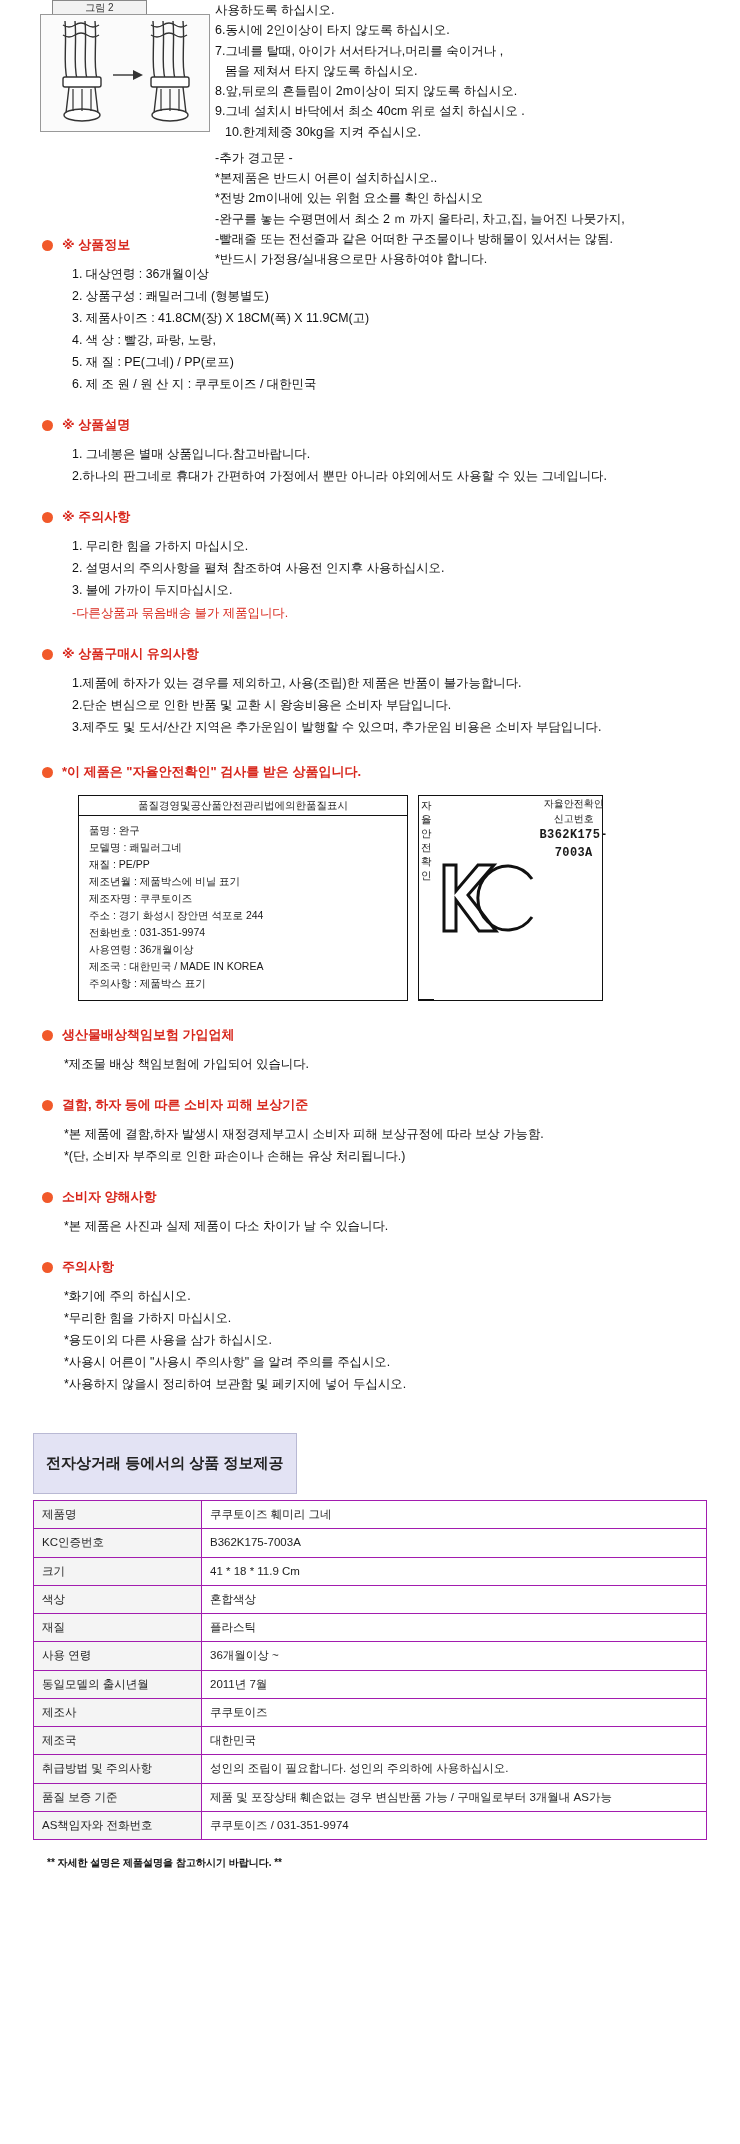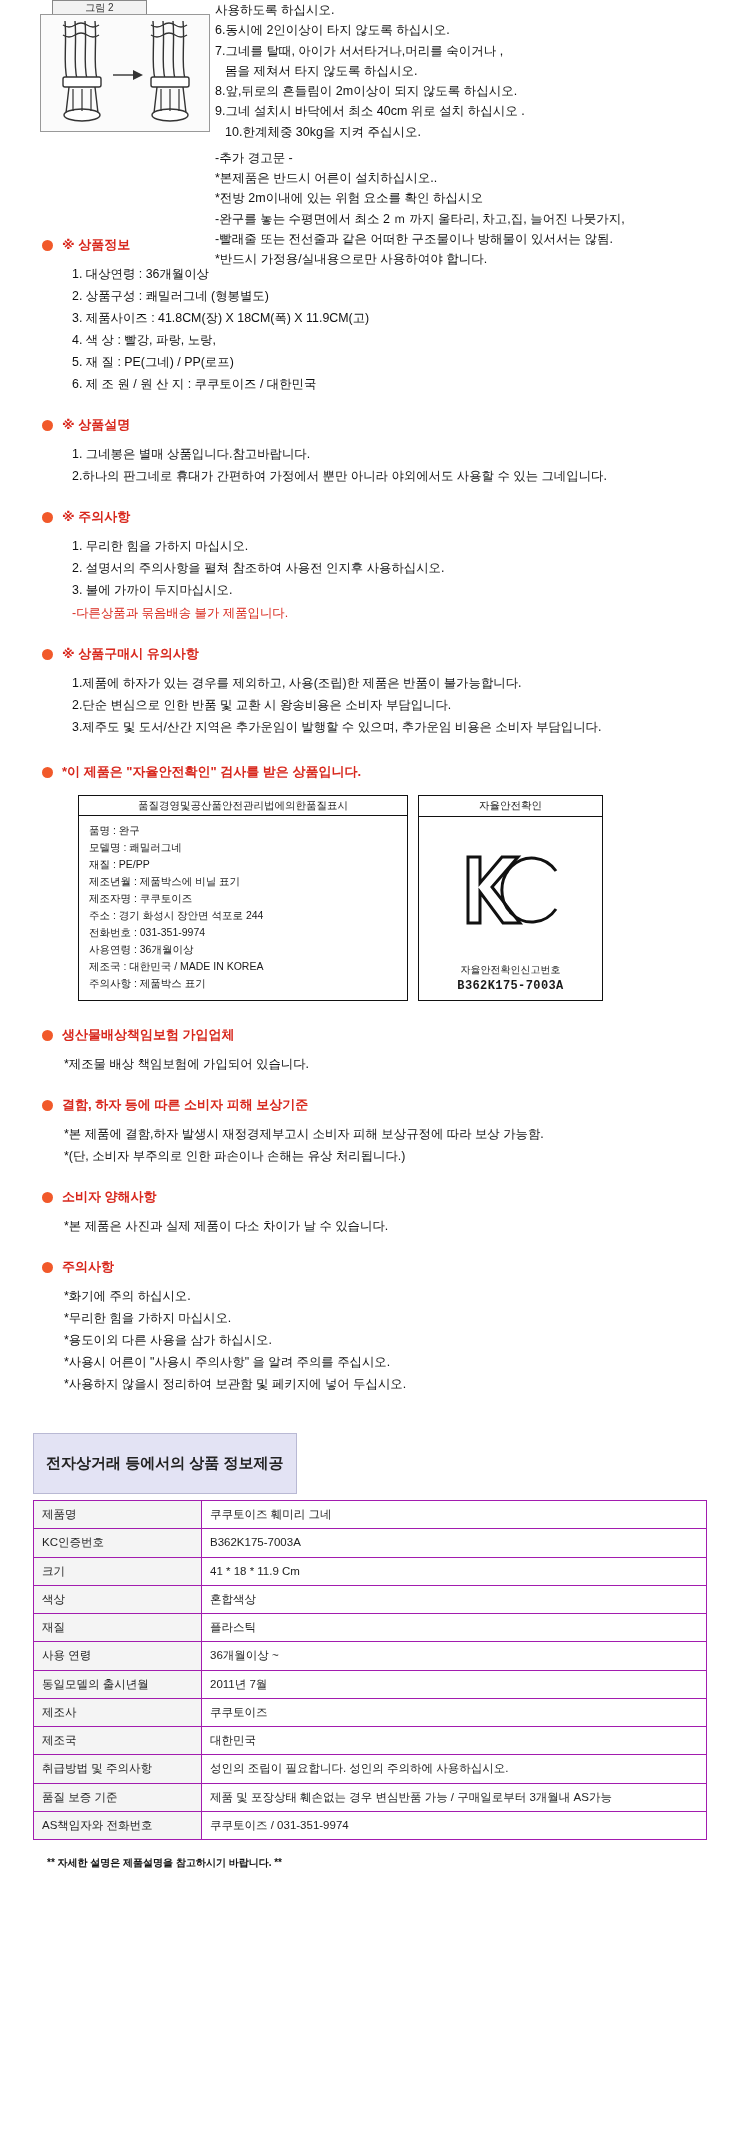--- a/index.html
+++ b/index.html
@@ -114,21 +114,21 @@
   .cert-left-body {
     padding: 6px 8px 8px 10px;
     font-size: 10.5px;
     line-height: 1.62;
   }
   .cert-right {
     width: 185px;
     border: 1px solid #111;
     background: #fff;
     display: flex;
-    flex-direction: column;
+    flex-direction: row;
   }
   .cert-right-title {
     text-align: center;
     font-size: 10.5px;
     padding: 3px 2px;
     border-bottom: 1px solid #111;
   }
   .cert-right-body {
     flex: 1;
     display: flex;

